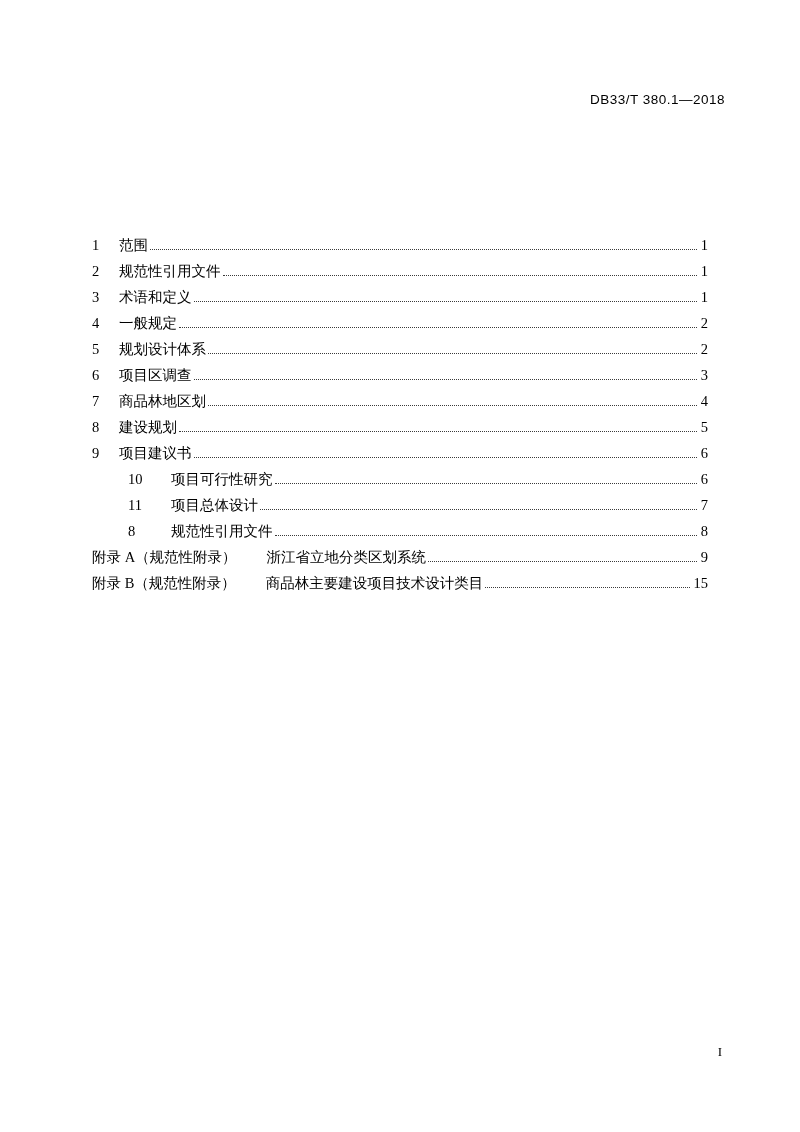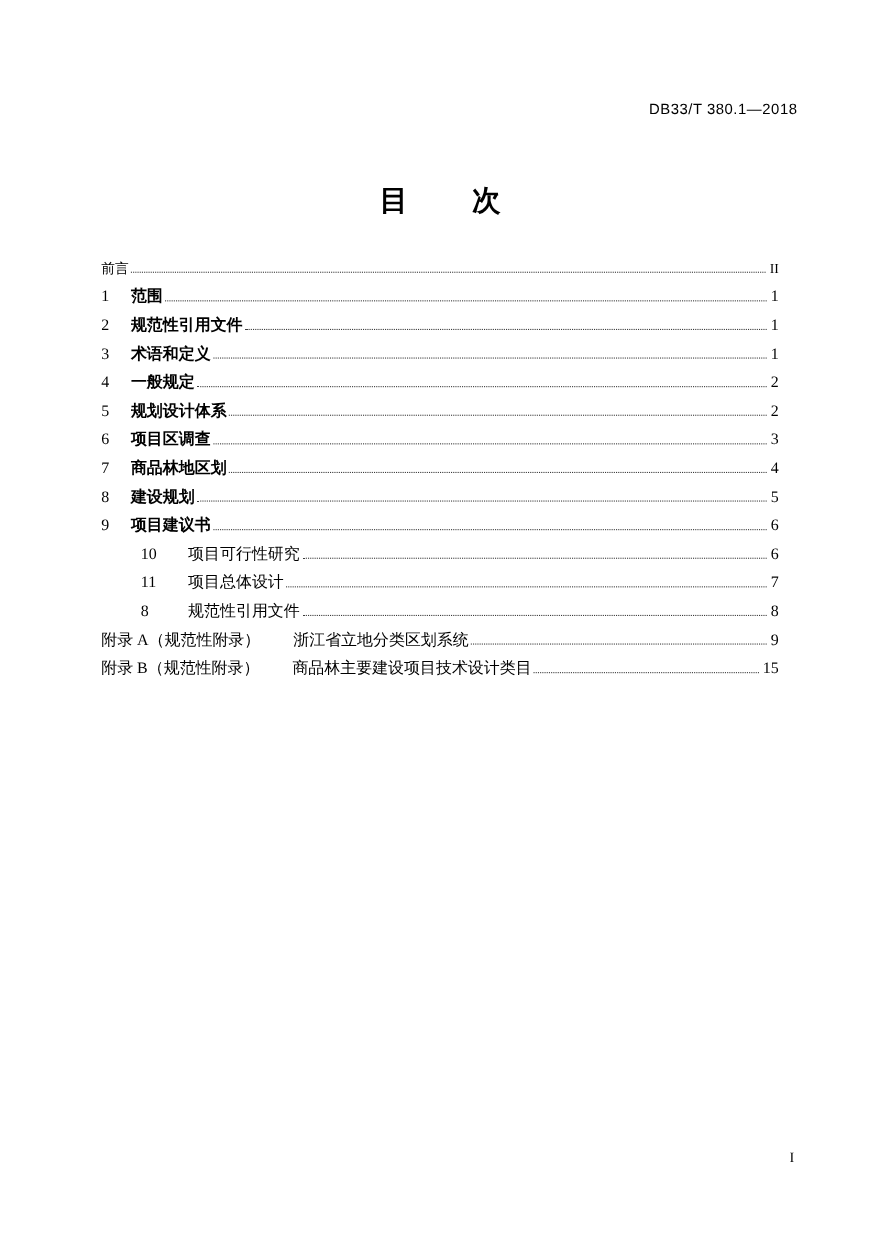--- a/index.html
+++ b/index.html
@@ -76,47 +76,41 @@
     height: 1px;
   }
   .toc-page {
     flex: 0 0 auto;
     text-align: right;
     padding-left: 3px;
     font-family: "Liberation Serif", serif;
   }
   .w-num-1 { width: 13px; }
   .w-num-2 { width: 21px; margin-left: 36px; }
-  .gap-md { padding-left: 14px; font-weight: bold; }
+  .gap-md { padding-left: 14px; }
   .gap-lg { padding-left: 22px; text-align: center; }
   .appendix-gap { padding-left: 30px; }
   .footer-page {
     position: absolute;
     bottom: 72px;
     right: 78px;
     font-family: "Liberation Serif", serif;
     font-size: 13px;
   }
 </style>
 </head>
 <body>
 
 <div class="page">
 
   <div class="header-code">DB33/T 380.1—2018</div>
 
-  <div class="doc-title">目　次</div>
 
   <div class="toc">
 
-    <div class="toc-row small">
-      <span class="toc-label">前言</span>
-      <span class="dots"></span>
-      <span class="toc-page">II</span>
-    </div>
 
     <div class="toc-row">
       <span class="toc-num w-num-1">1</span>
       <span class="toc-label gap-md">范围</span>
       <span class="dots"></span>
       <span class="toc-page">1</span>
     </div>
 
     <div class="toc-row">
       <span class="toc-num w-num-1">2</span>

